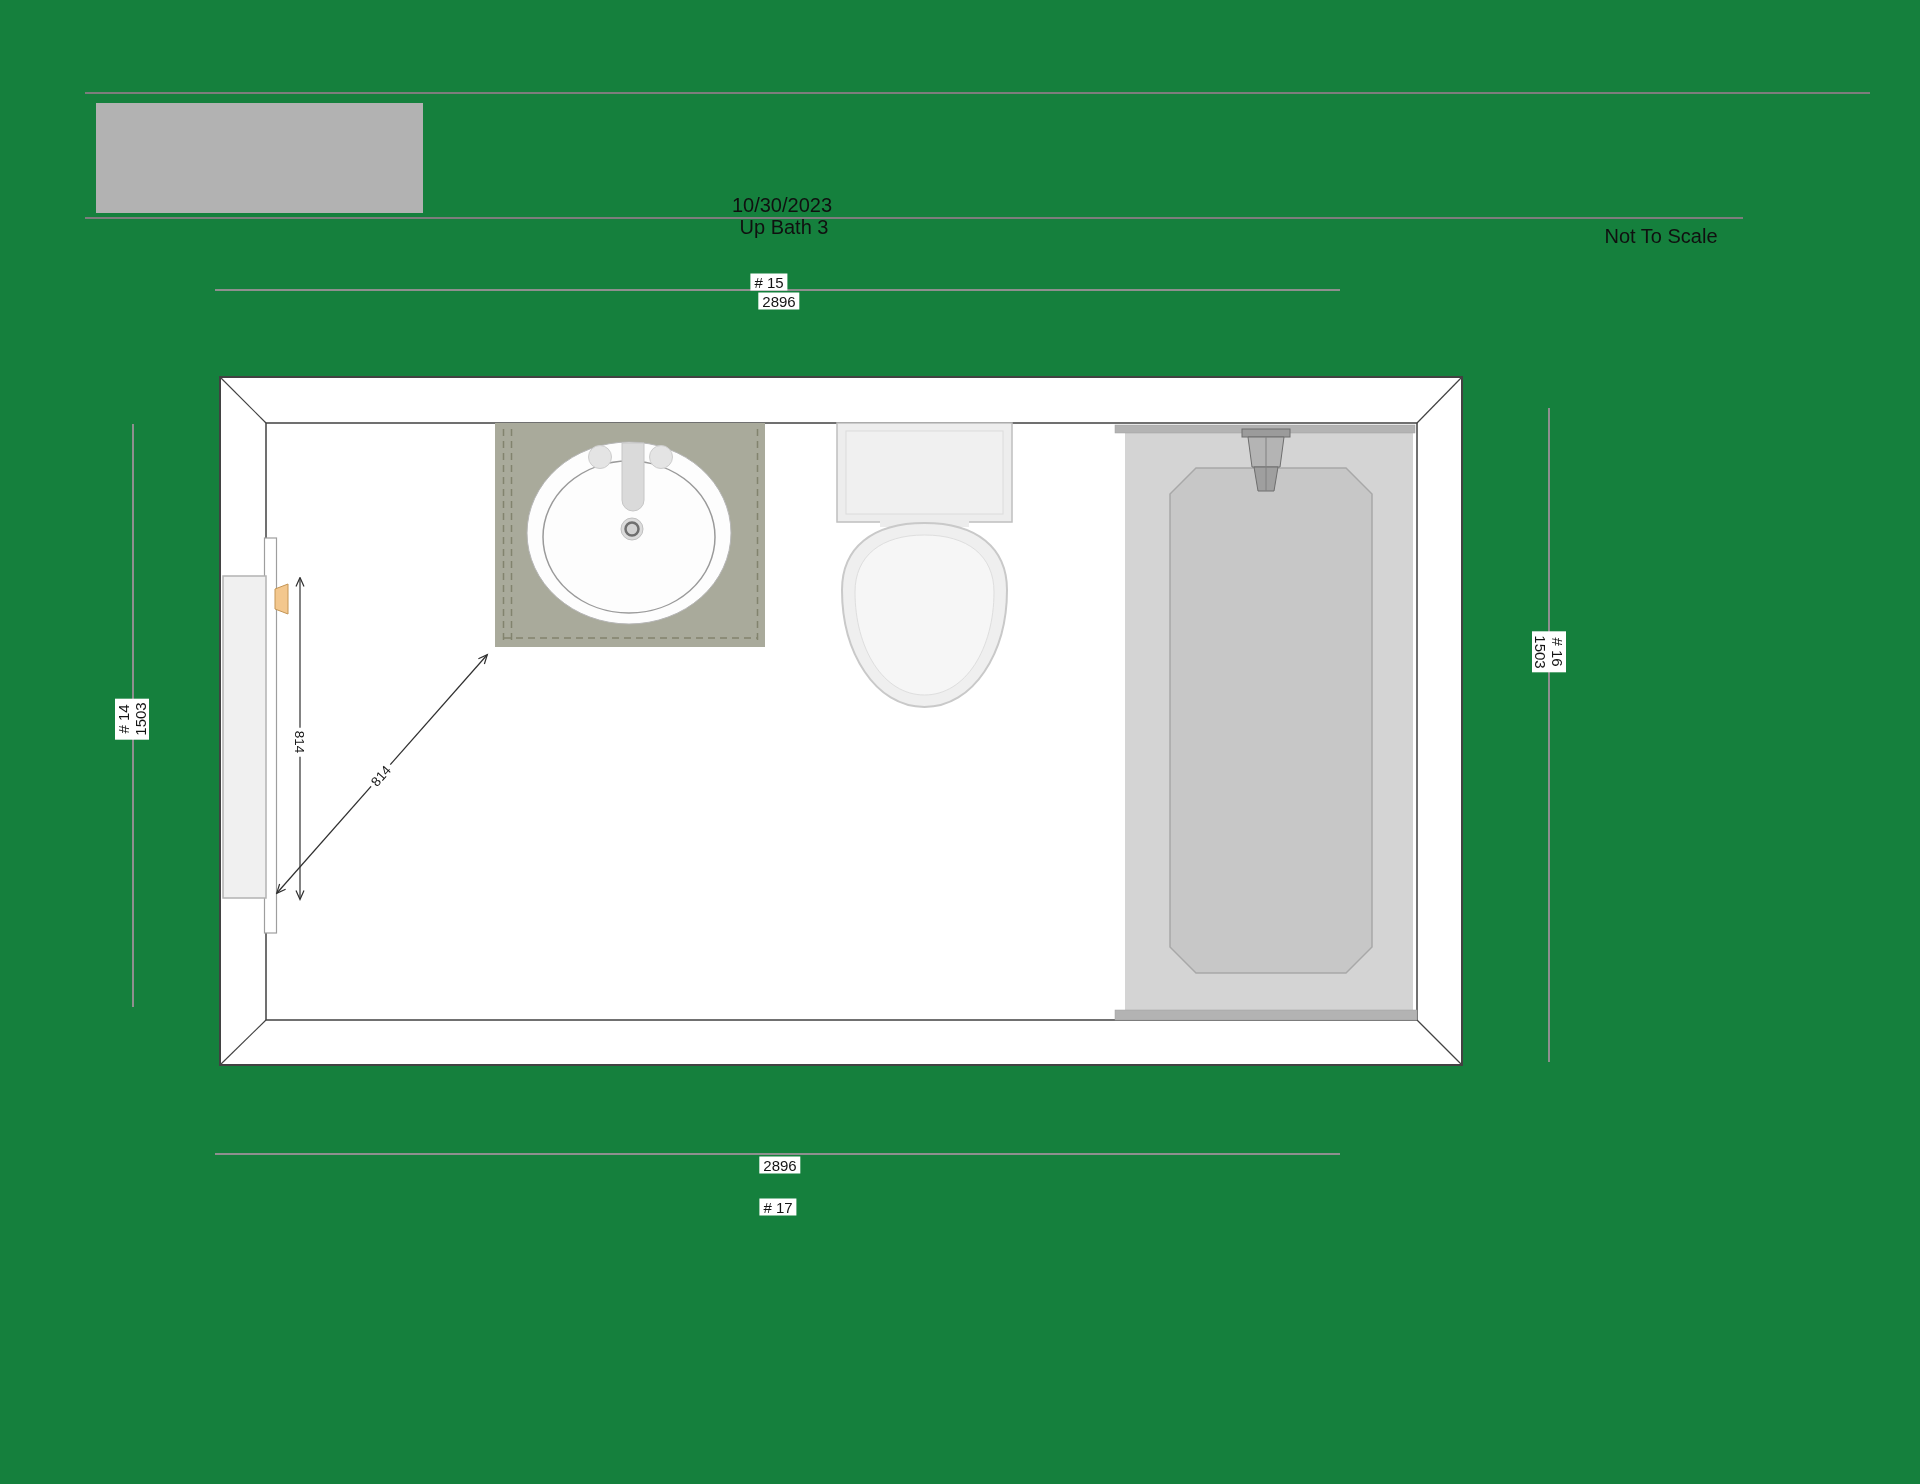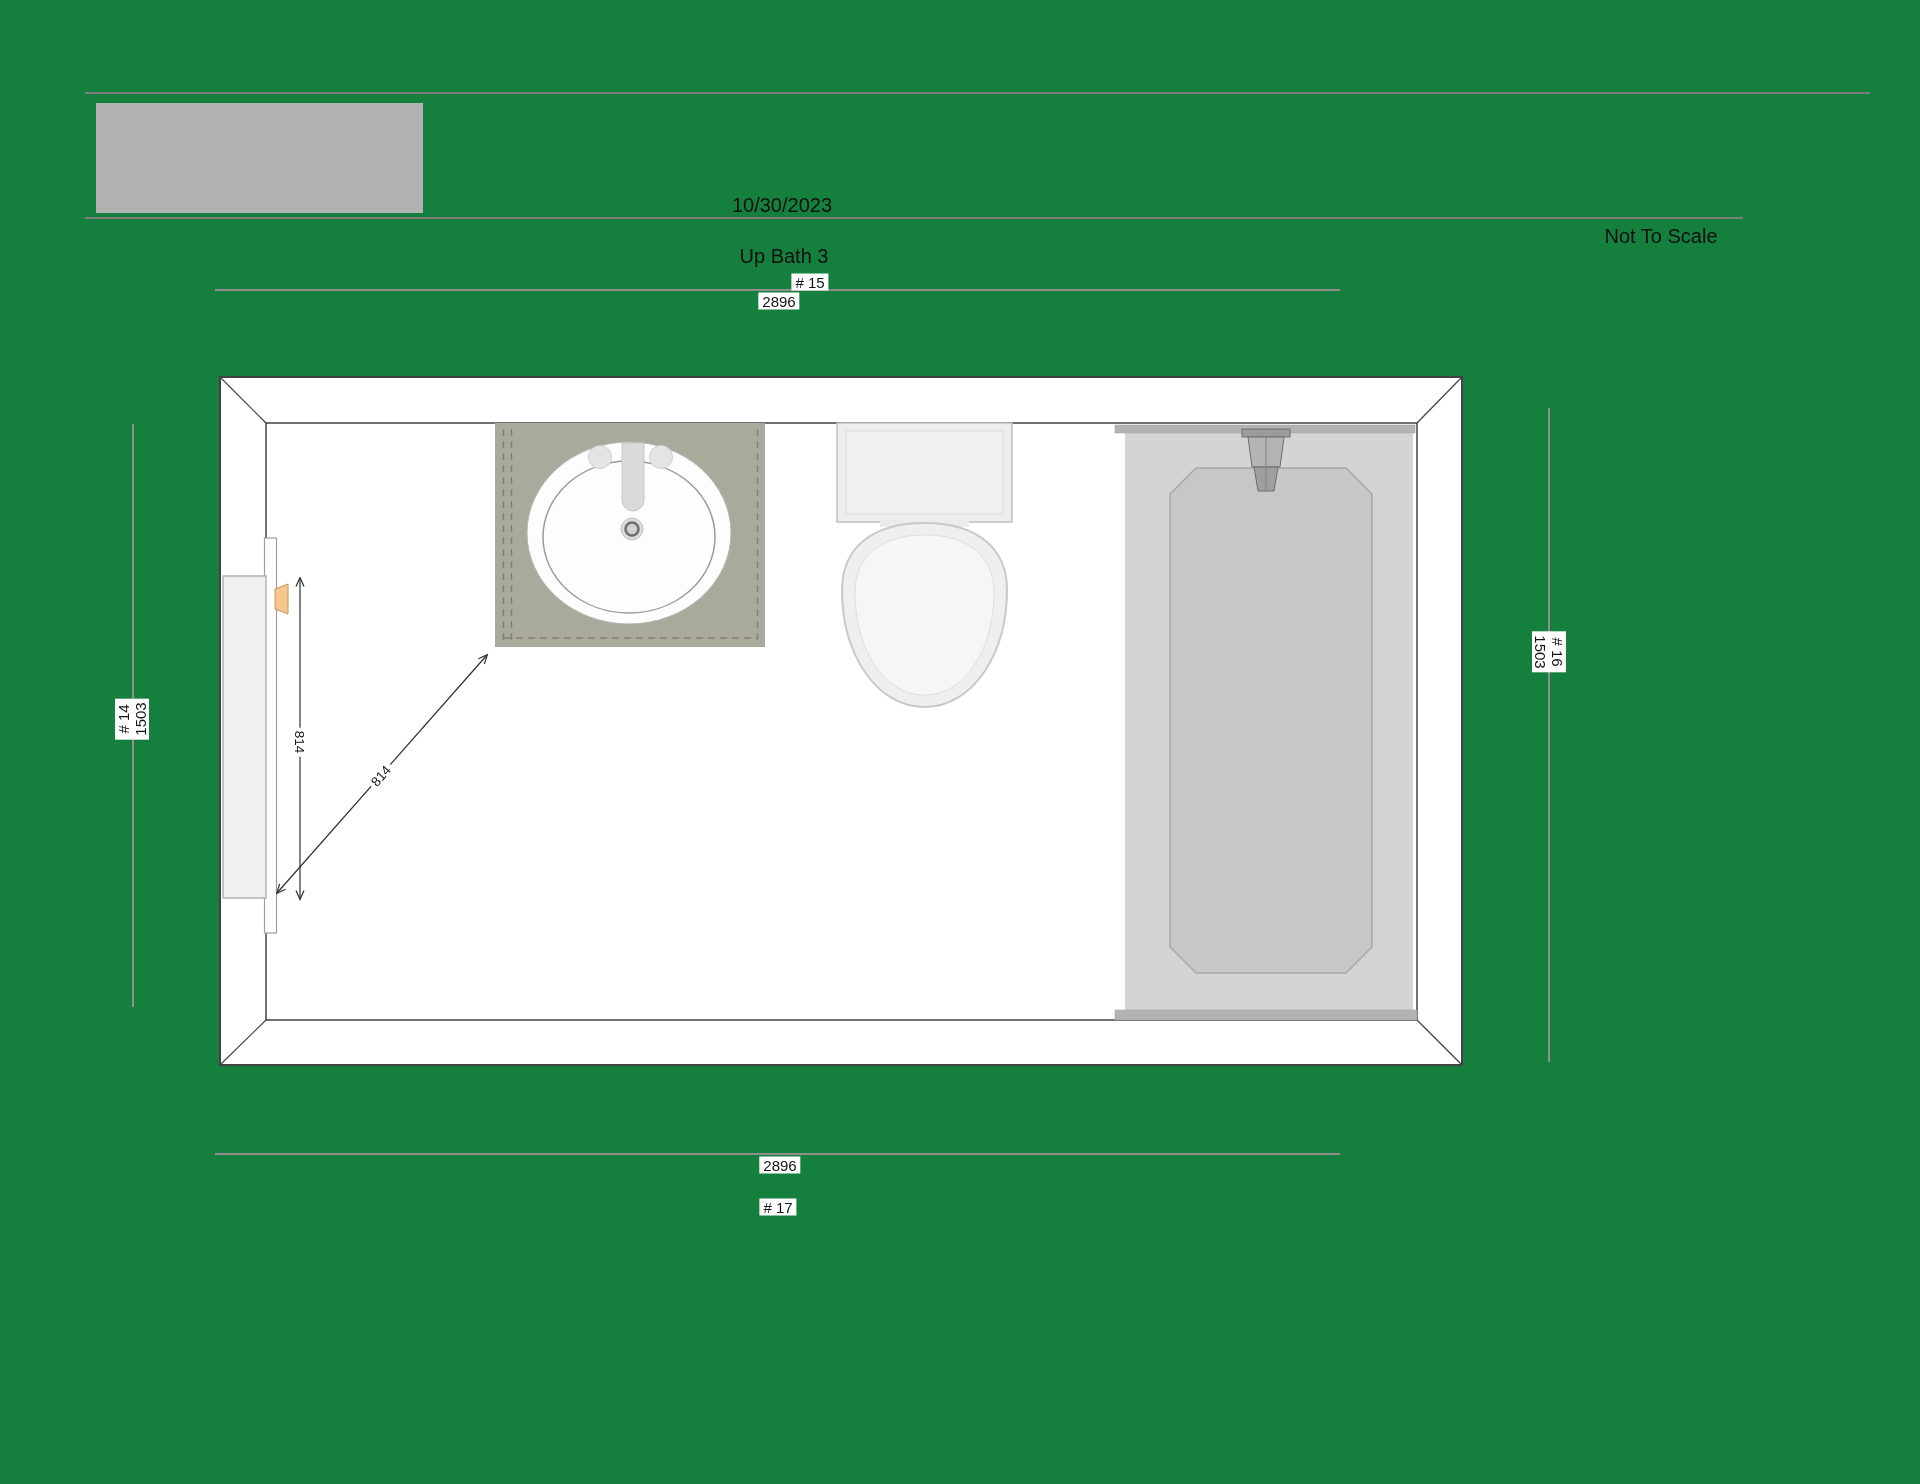--- a/index.html
+++ b/index.html
@@ -119,24 +119,24 @@
       <polygon points="275,589 288,584 288,614 275,609" fill="#f3c78d" stroke="#c49554" stroke-width="1"></polygon>
     </g>
 
     <g stroke="#2f2f2f" stroke-width="1.2">
       <line x1="300" y1="578" x2="300" y2="899" marker-start="url(#arrS)" marker-end="url(#arrE)"></line>
       <line x1="277" y1="893" x2="487" y2="655" marker-start="url(#arrS)" marker-end="url(#arrE)"></line>
     </g>
   </svg>
 
   <div class="hdr-text" style="left:782px;top:194px;">10/30/2023</div>
-  <div class="hdr-text" style="left:784px;top:245px;">Up Bath 3</div>
+  <div class="hdr-text" style="left:784px;top:216px;">Up Bath 3</div>
   <div class="hdr-text" style="left:1661px;top:225px;text-align:center;">Not To Scale</div>
 
-  <div class="dlbl" style="left:769px;top:282px;margin-left:41px;"># 15</div>
+  <div class="dlbl" style="left:769px;top:282px;"># 15</div>
   <div class="dlbl" style="left:779px;top:301px;">2896</div>
 
   <div class="dlbl" style="left:778px;top:1207px;"># 17</div>
   <div class="dlbl" style="left:780px;top:1165px;">2896</div>
 
   <div class="dlbl rot-ccw" style="left:132px;top:719px;">
     <div># 14</div>
     <div>1503</div>
   </div>
 

